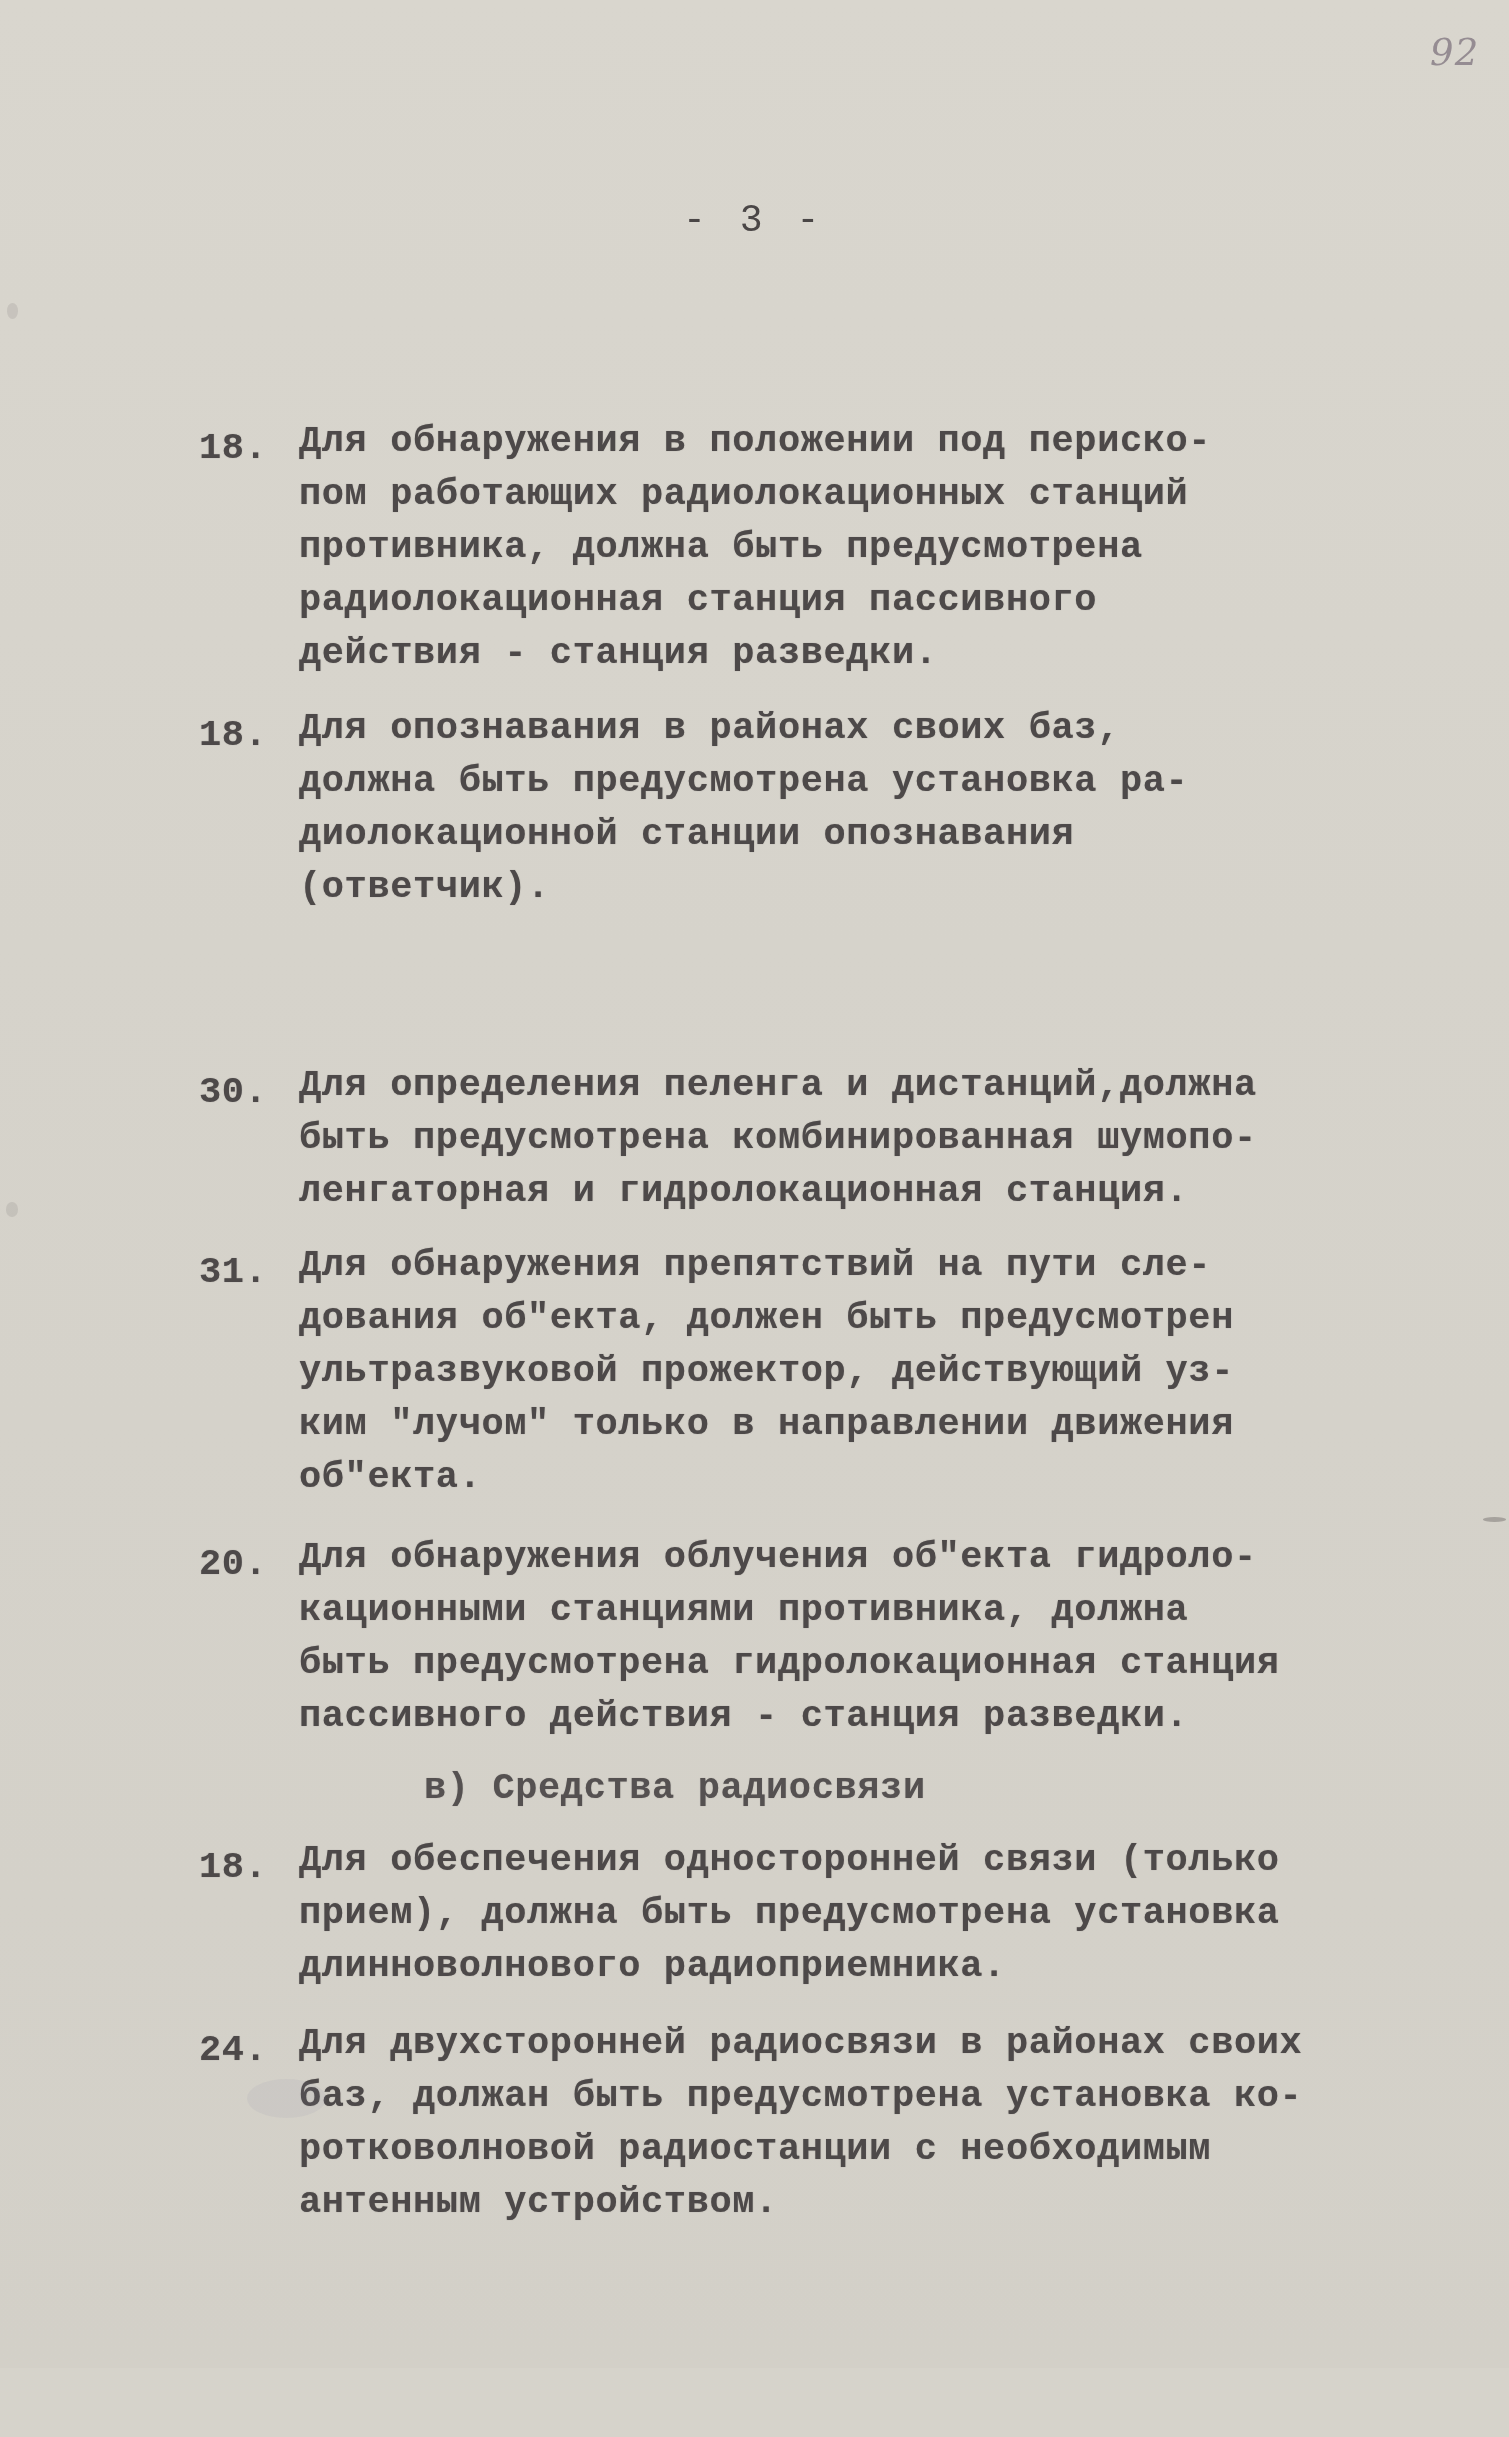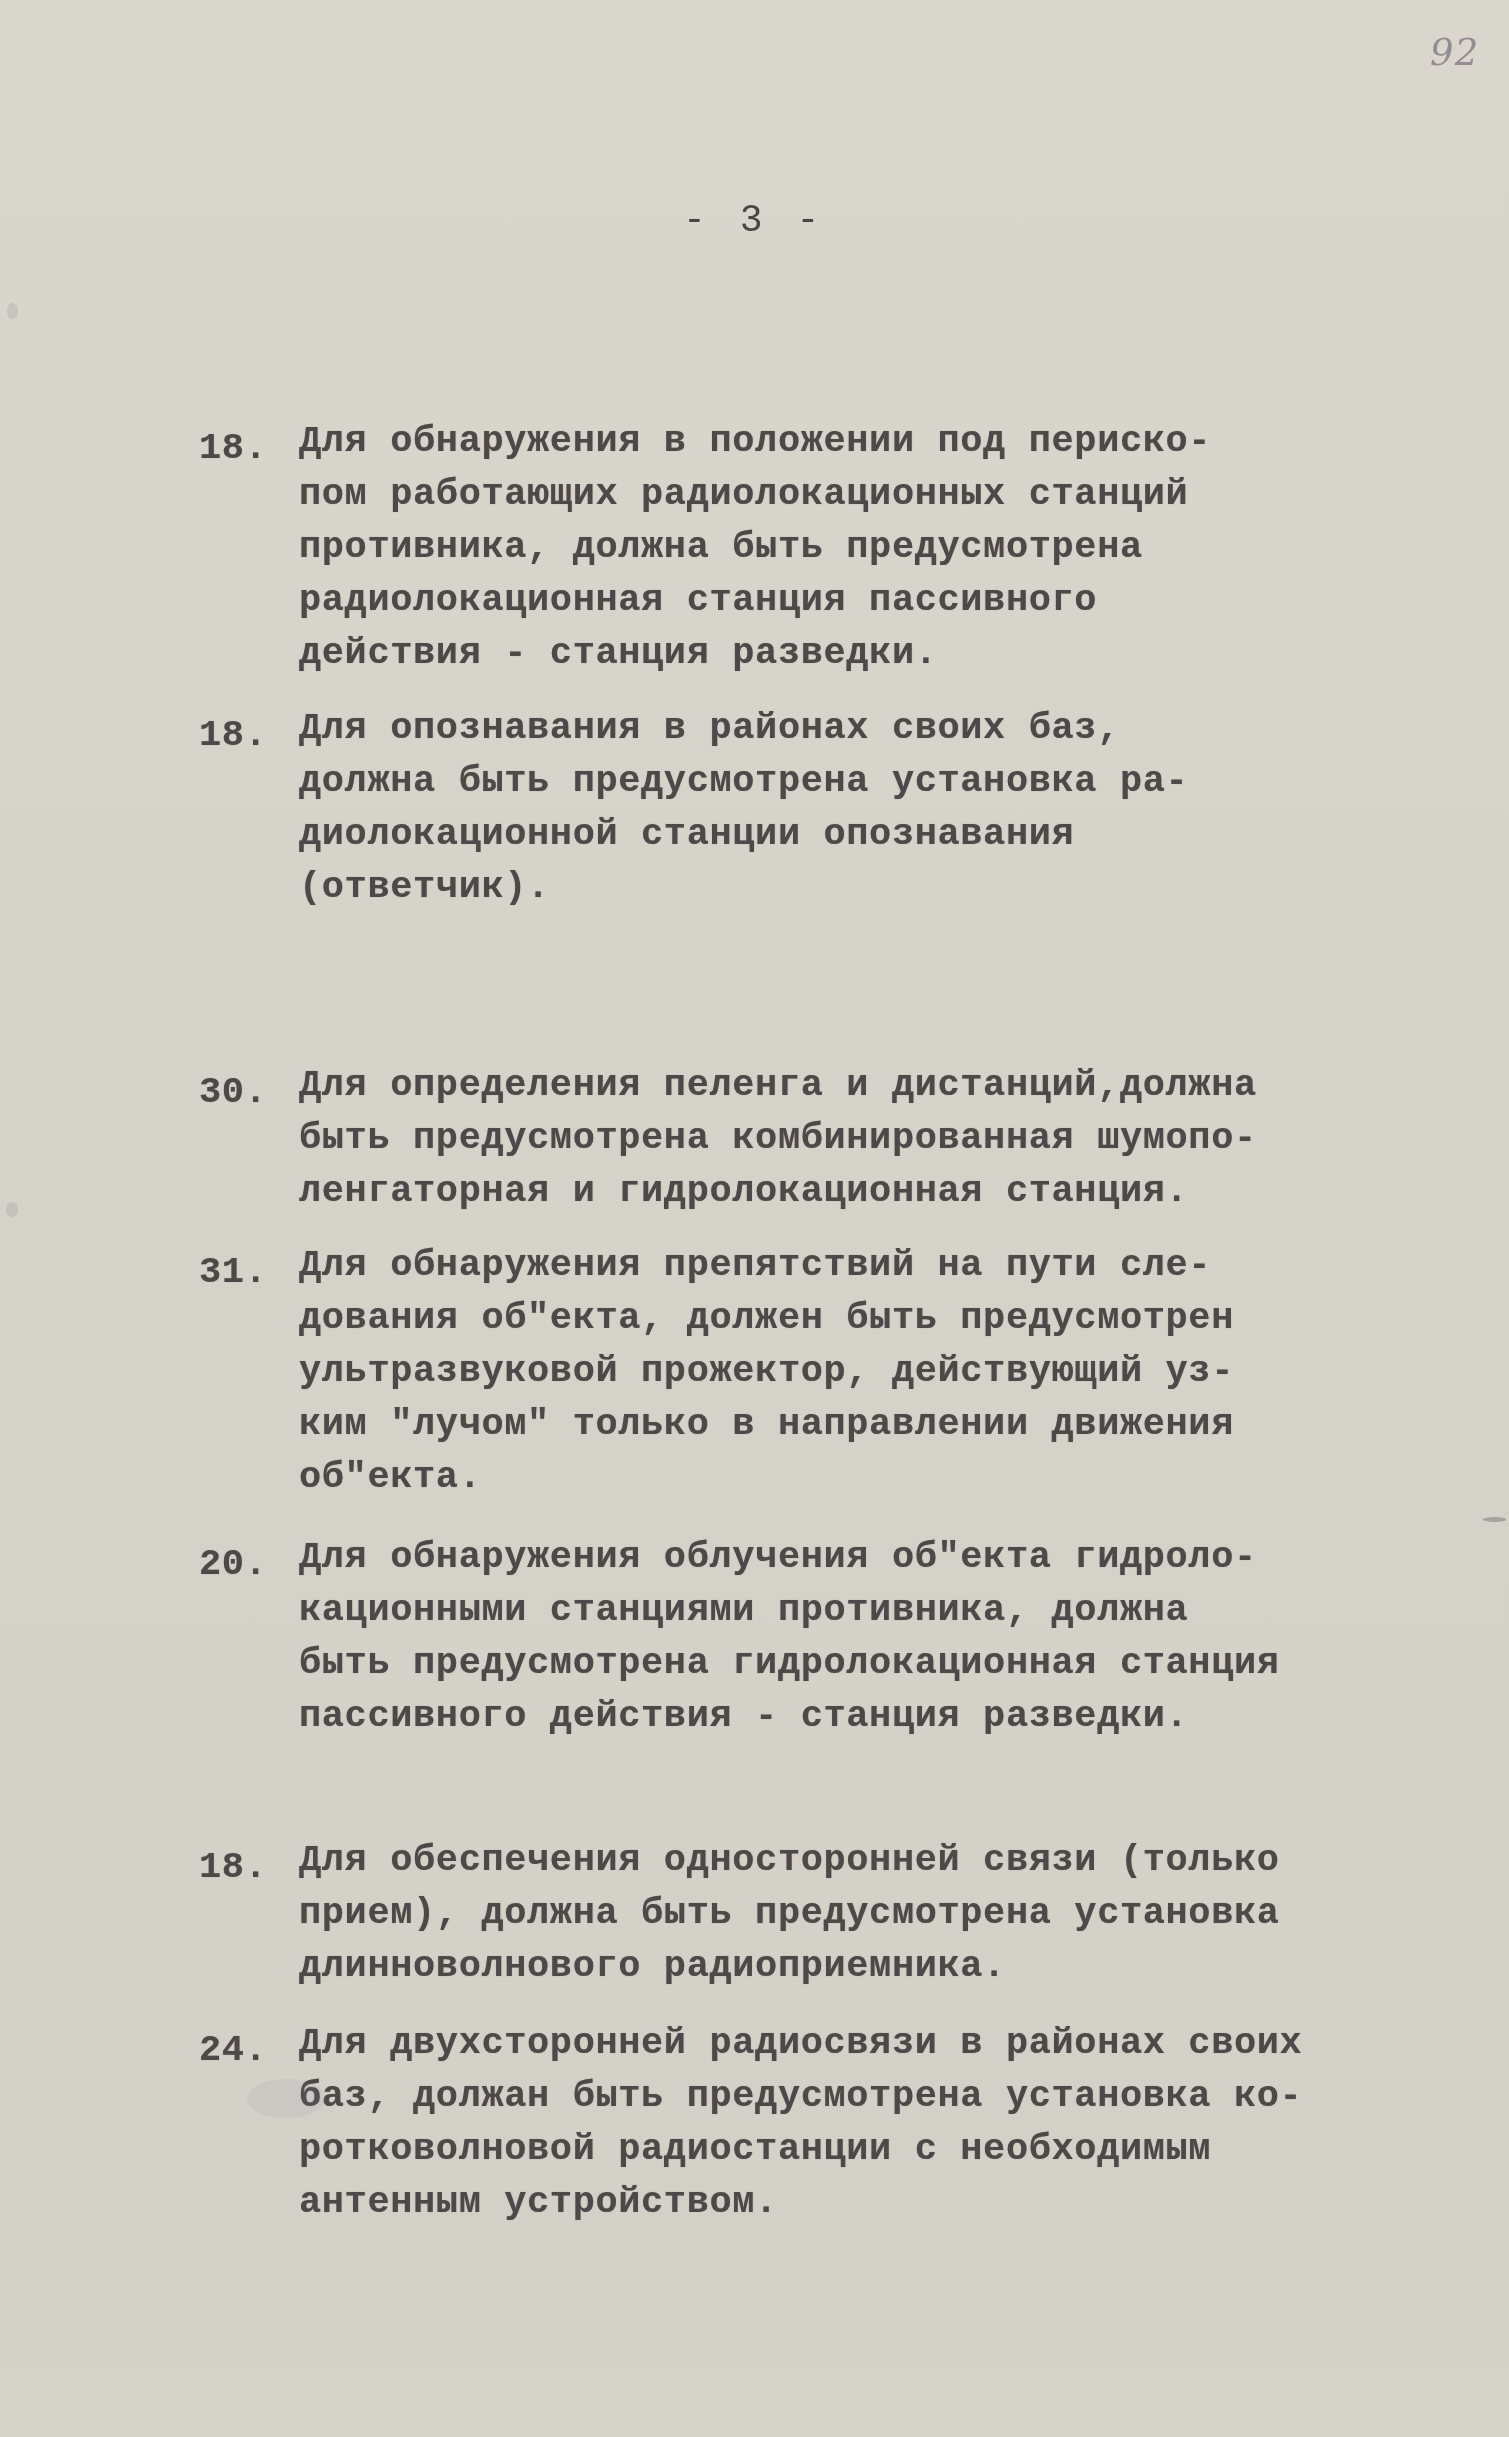--- a/index.html
+++ b/index.html
@@ -137,20 +137,21 @@
   <div class="item" style="top:1531px;">
     <span class="num">20.</span>
     <div class="body">
       <span class="line">Для обнаружения облучения об"екта гидроло-</span>
       <span class="line">кационными станциями противника, должна</span>
       <span class="line">быть предусмотрена гидролокационная станция</span>
       <span class="line">пассивного действия - станция разведки.</span>
     </div>
   </div>
 
+  <div class="subheading" style="left:424px; top:1767px;">в) Средства радиосвязи</div>
 
   <div class="item" style="top:1834px;">
     <span class="num">18.</span>
     <div class="body">
       <span class="line">Для обеспечения односторонней связи (только</span>
       <span class="line">прием), должна быть предусмотрена установка</span>
       <span class="line">длинноволнового радиоприемника.</span>
     </div>
   </div>
 

